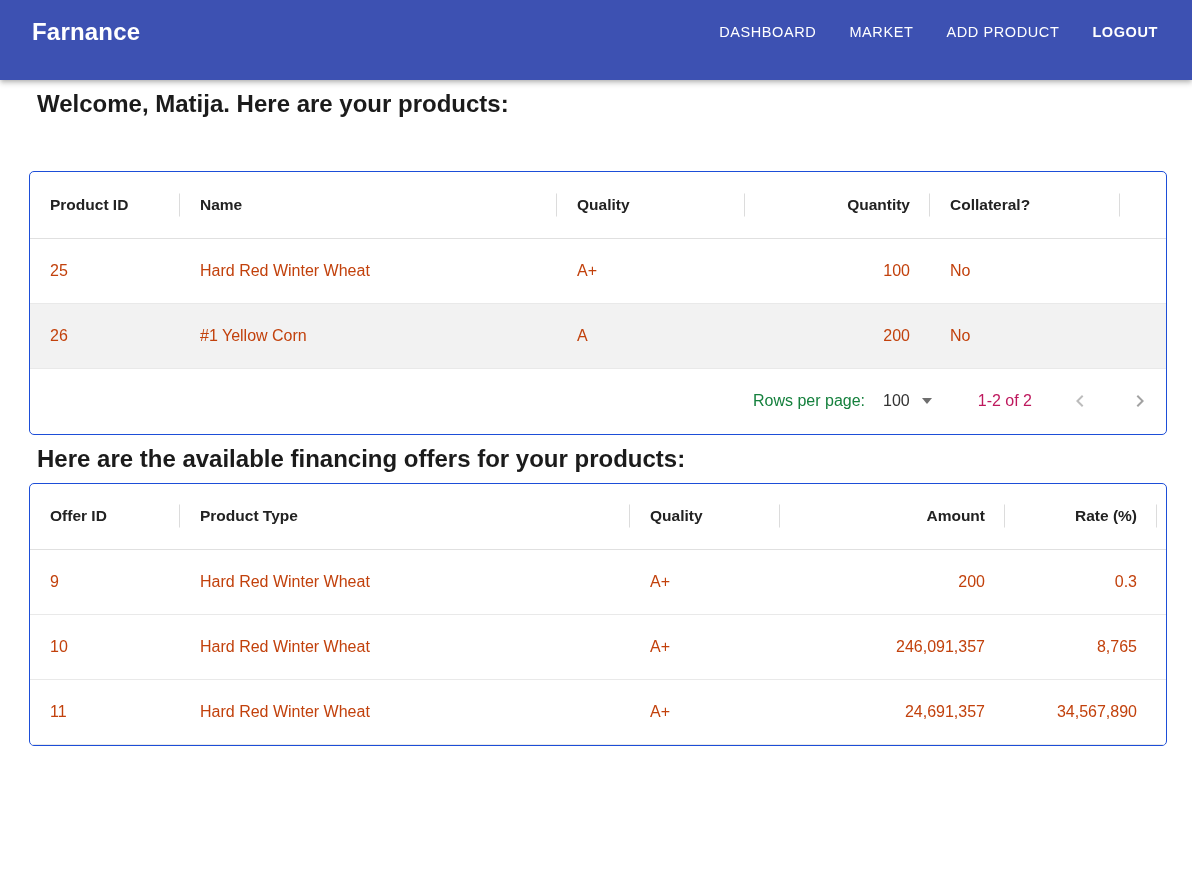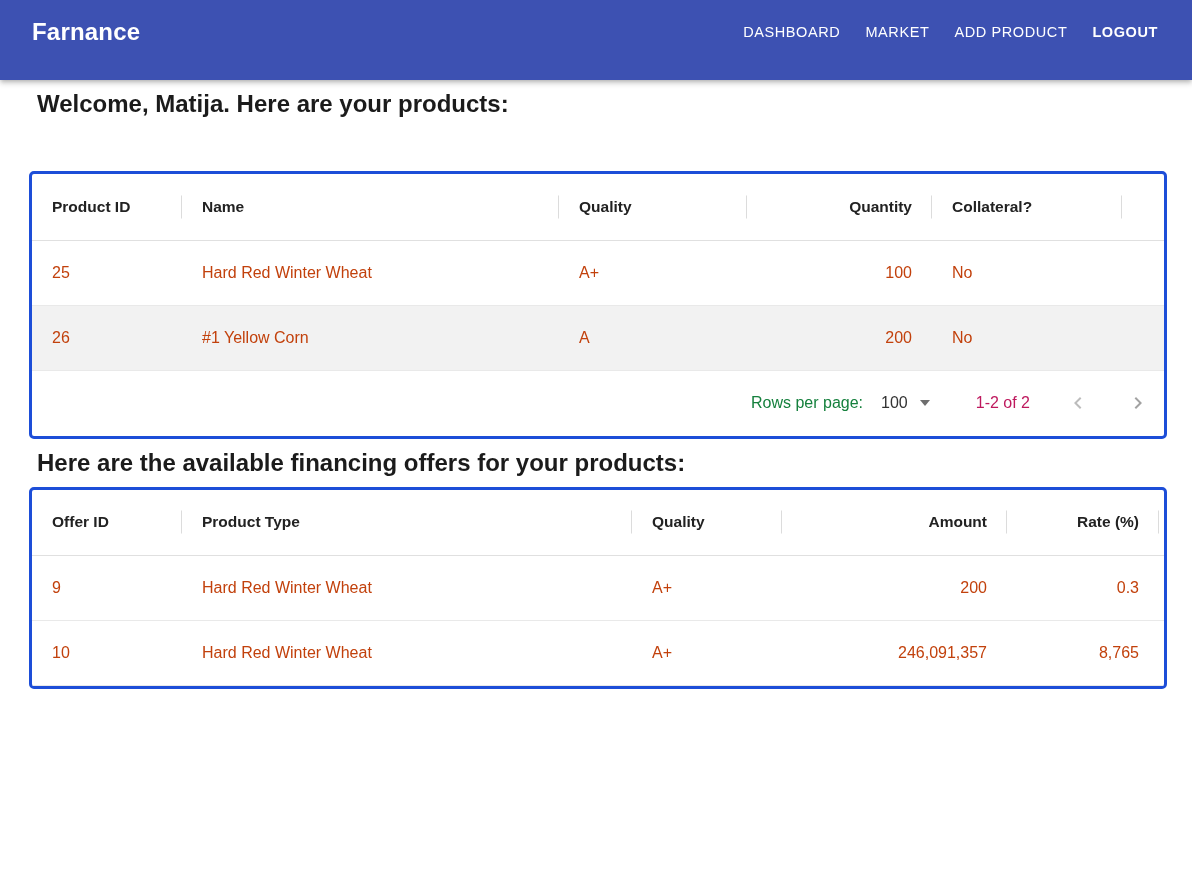--- a/index.html
+++ b/index.html
@@ -25,21 +25,21 @@
     color: #ffffff;
     font-size: 24px;
     font-weight: 700;
     letter-spacing: 0.2px;
     cursor: pointer;
   }
   .nav-links {
     margin-left: auto;
     display: flex;
     align-items: center;
-    gap: 25px;
+    gap: 33px;
   }
   .nav-link {
     color: #ffffff;
     font-size: 14.5px;
     letter-spacing: 0.6px;
     font-weight: 400;
     cursor: pointer;
     white-space: nowrap;
   }
   .nav-link.active { font-weight: 700; }
@@ -51,21 +51,21 @@
     line-height: 32px;
     font-weight: 700;
     color: #1b1b1b;
     margin: 8px;
   }
   .heading-products { margin-top: 66px; }
   .heading-offers  { margin-top: 55px; }
 
   
   .card {
-    border: 3px solid #1d4ed8;
+    border: 1px solid #1d4ed8;
     border-radius: 5px;
     overflow: hidden;
     background: #fff;
   }
   .card-products { margin-top: 51px; }
   .card-offers   { }
 
   table {
     width: 100%;
     border-collapse: collapse;
@@ -247,17 +247,25 @@
           <td></td>
         </tr>
         <tr>
           <td>10</td>
           <td>Hard Red Winter Wheat</td>
           <td>A+</td>
           <td class="num">246,091,357</td>
           <td class="num">8,765</td>
           <td></td>
         </tr>
+        <tr>
+          <td>11</td>
+          <td>Hard Red Winter Wheat</td>
+          <td>A+</td>
+          <td class="num">24,691,357</td>
+          <td class="num">34,567,890</td>
+          <td></td>
+        </tr>
       </tbody>
     </table>
   </div>
 
 </main>
 
 </body></html>

